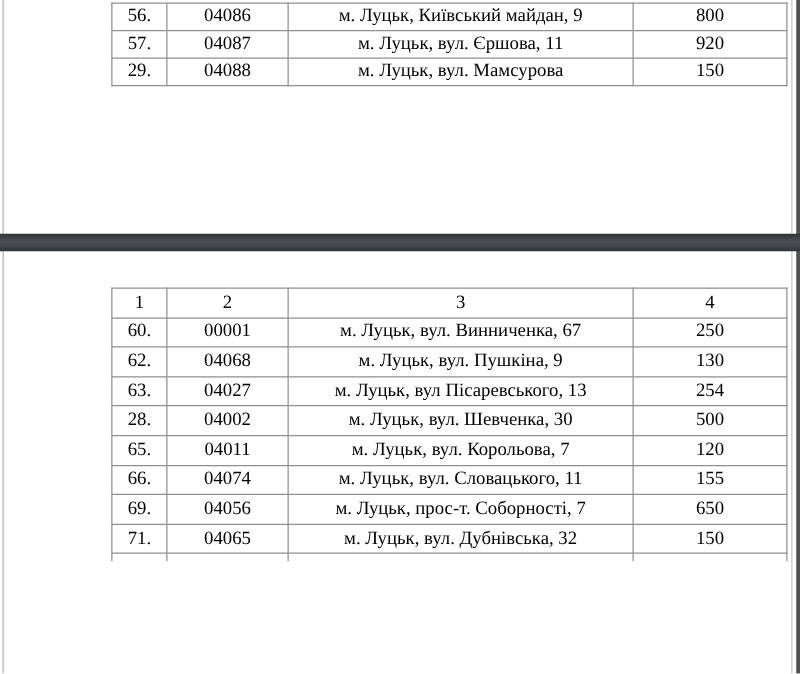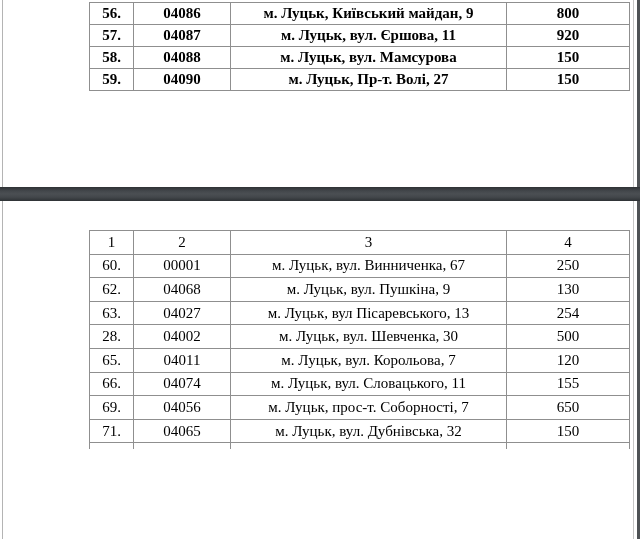--- a/index.html
+++ b/index.html
@@ -24,21 +24,21 @@
   .page { position: absolute; left: 0; right: 0; background: transparent; }
   .page-1 { top: 0; height: 187px; }
   .page-2 { top: 201px; bottom: 0; }
 
   table.doc-table {
     position: absolute;
     left: 89px;
     border-collapse: collapse;
     table-layout: fixed;
   }
-  .t1 { top: 2px; font-weight: bold; }
+  .t1 { top: 2px; }
   .t2 { top: 29px; }
   .doc-table td {
     border: 1px solid #8f8f8f;
     text-align: center;
     vertical-align: middle;
     font-size: 15px;
     padding: 0 2px;
     white-space: nowrap;
     overflow: hidden;
   }
@@ -65,29 +65,23 @@
         <td class="c3">м. Луцьк, Київський майдан, 9</td>
         <td class="c4">800</td>
       </tr>
       <tr>
         <td class="c1">57.</td>
         <td class="c2">04087</td>
         <td class="c3">м. Луцьк, вул. Єршова, 11</td>
         <td class="c4">920</td>
       </tr>
       <tr>
-        <td class="c1">58.</td>
+        <td class="c1">29.</td>
         <td class="c2">04088</td>
         <td class="c3">м. Луцьк, вул. Мамсурова</td>
-        <td class="c4">150</td>
-      </tr>
-      <tr>
-        <td class="c1">59.</td>
-        <td class="c2">04090</td>
-        <td class="c3">м. Луцьк, Пр-т. Волі, 27</td>
         <td class="c4">150</td>
       </tr>
     </tbody>
       </table>
   </div>
 
   <div class="page-gap"></div>
 
   <div class="page page-2">
     <table class="doc-table t2">

